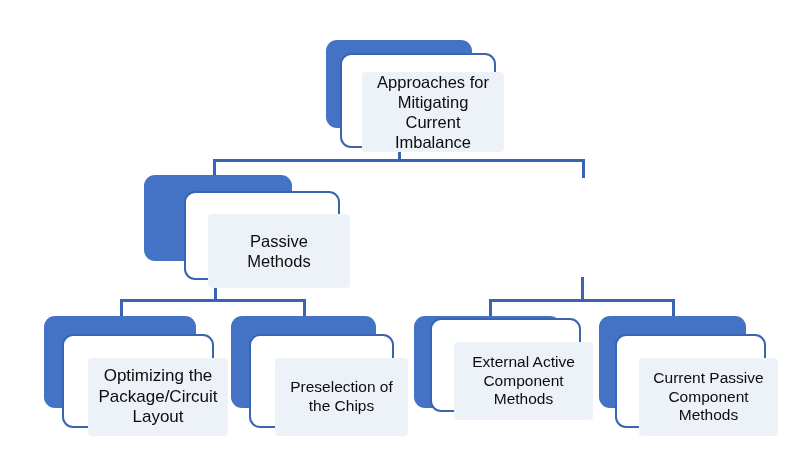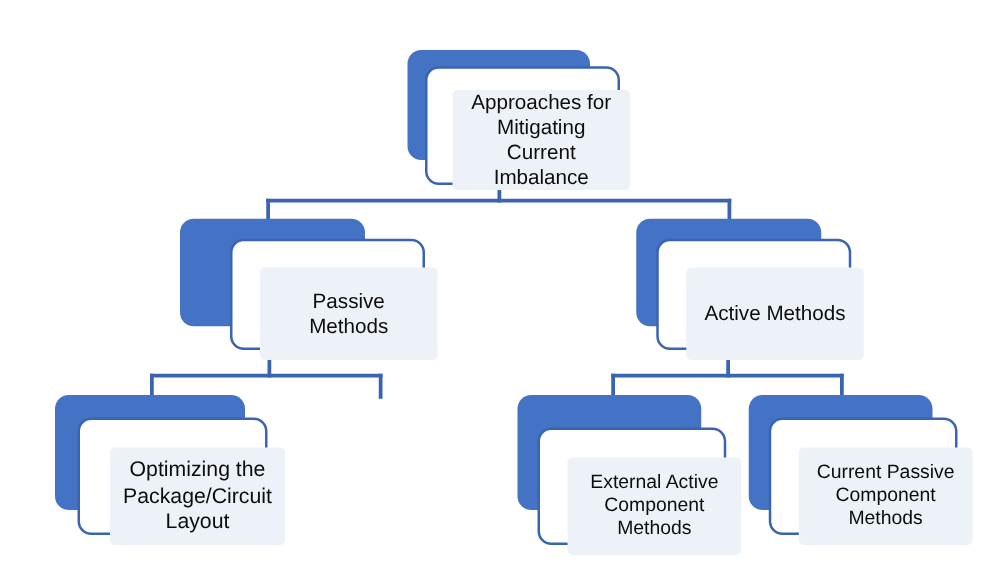--- a/index.html
+++ b/index.html
@@ -93,21 +93,21 @@
   #node-optimizing .node-label { font-size: 17px; }
 
   #node-preselection { left: 231px; top: 316px; width: 163px; height: 112px; }
   #node-preselection .node-shadow { width: 145px; height: 92px; }
   #node-preselection .node-card  { left: 18px; top: 18px; width: 145px; height: 94px; }
   #node-preselection .node-inner { left: 24px; top: 22px; width: 133px; height: 78px; }
   #node-preselection .node-label { font-size: 15.5px; }
 
   #node-ext-active { left: 414px; top: 316px; width: 167px; height: 112px; }
   #node-ext-active .node-shadow { width: 147px; height: 92px; }
-  #node-ext-active .node-card  { left: 16px; top: 26px; width: 151px; height: 94px; }
+  #node-ext-active .node-card  { left: 16px; top: 2px; width: 151px; height: 94px; }
   #node-ext-active .node-inner { left: 22px; top: 22px; width: 139px; height: 78px; }
   #node-ext-active .node-label { font-size: 15.5px; }
 
   #node-ext-passive { left: 599px; top: 316px; width: 167px; height: 112px; }
   #node-ext-passive .node-shadow { width: 147px; height: 92px; }
   #node-ext-passive .node-card  { left: 16px; top: 18px; width: 151px; height: 94px; }
   #node-ext-passive .node-inner { left: 22px; top: 22px; width: 139px; height: 78px; }
   #node-ext-passive .node-label { font-size: 15.5px; }
 
   
@@ -164,40 +164,41 @@
   <div class="node" id="node-passive">
     <div class="node-shadow"></div>
     <div class="node-card">
       <div class="node-inner">
         <span class="node-label">Passive
 Methods</span>
       </div>
     </div>
   </div>
 
-  <div class="node" id="node-active">
-    <div class="node-shadow"></div>
-    <div class="node-card">
-      <div class="node-inner">
-        <span class="node-label">Active Methods</span>
-      </div>
-    </div>
-  </div>
 
   <div class="node" id="node-optimizing">
     <div class="node-shadow"></div>
     <div class="node-card">
       <div class="node-inner">
         <span class="node-label">Optimizing  the
 Package/Circuit
 Layout</span>
       </div>
     </div>
   </div>
 
+  <div class="node" id="node-preselection">
+    <div class="node-shadow"></div>
+    <div class="node-card">
+      <div class="node-inner">
+        <span class="node-label">Preselection of
+the Chips</span>
+      </div>
+    </div>
+  </div>
 
   <div class="node" id="node-ext-active">
     <div class="node-shadow"></div>
     <div class="node-card">
       <div class="node-inner">
         <span class="node-label">External Active
 Component
 Methods</span>
       </div>
     </div>

